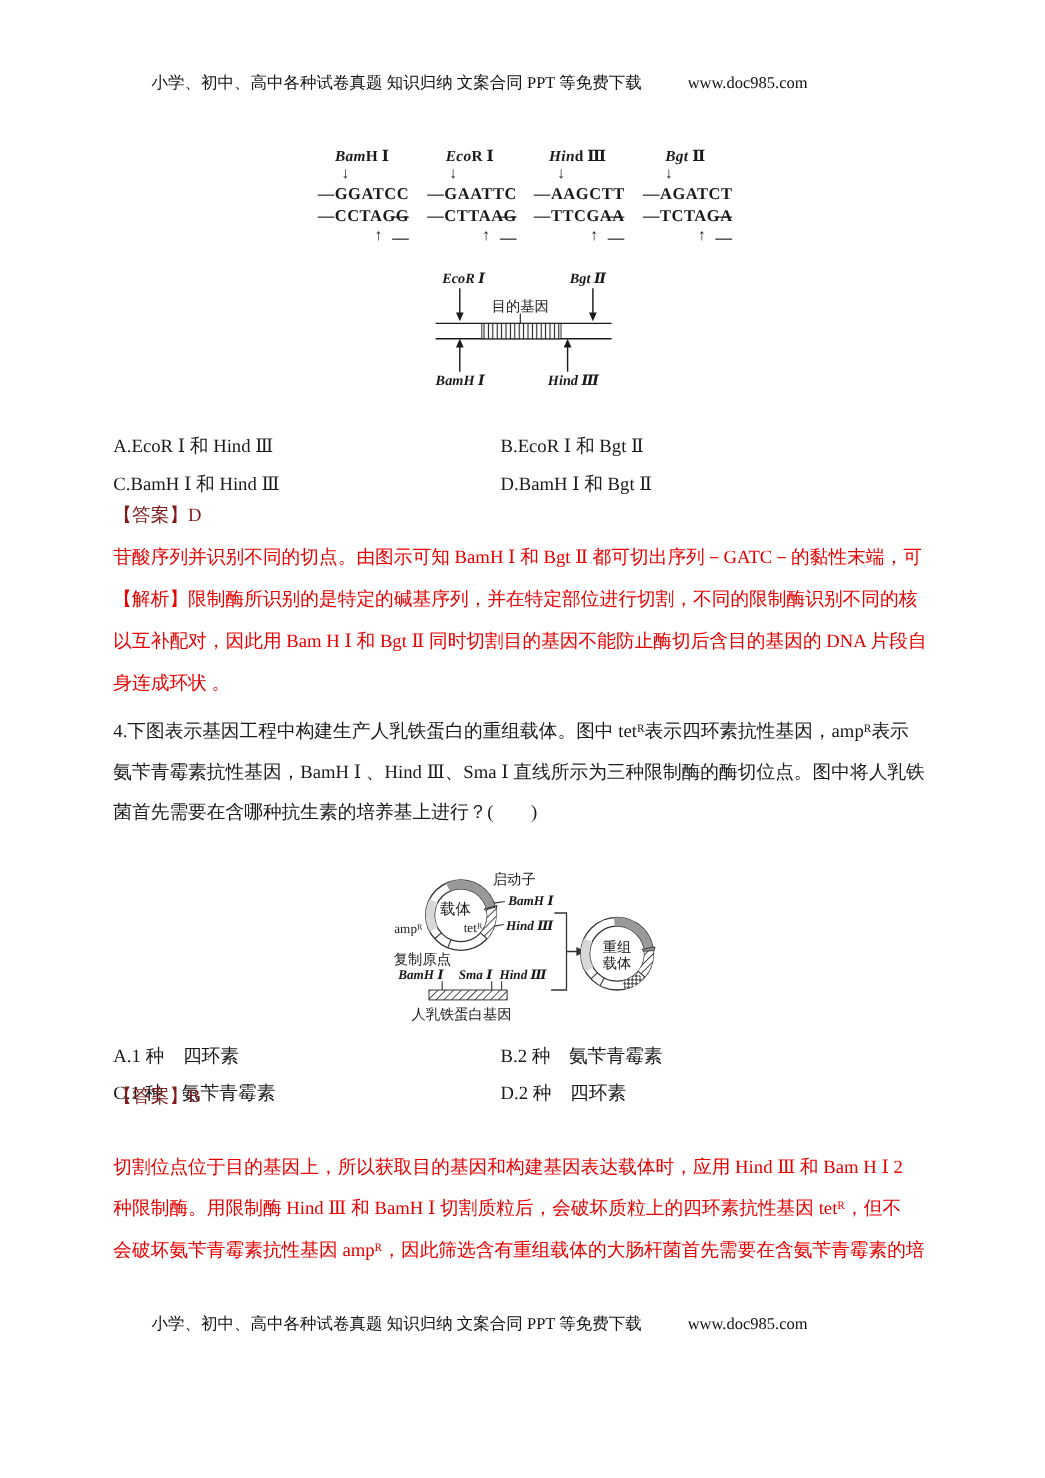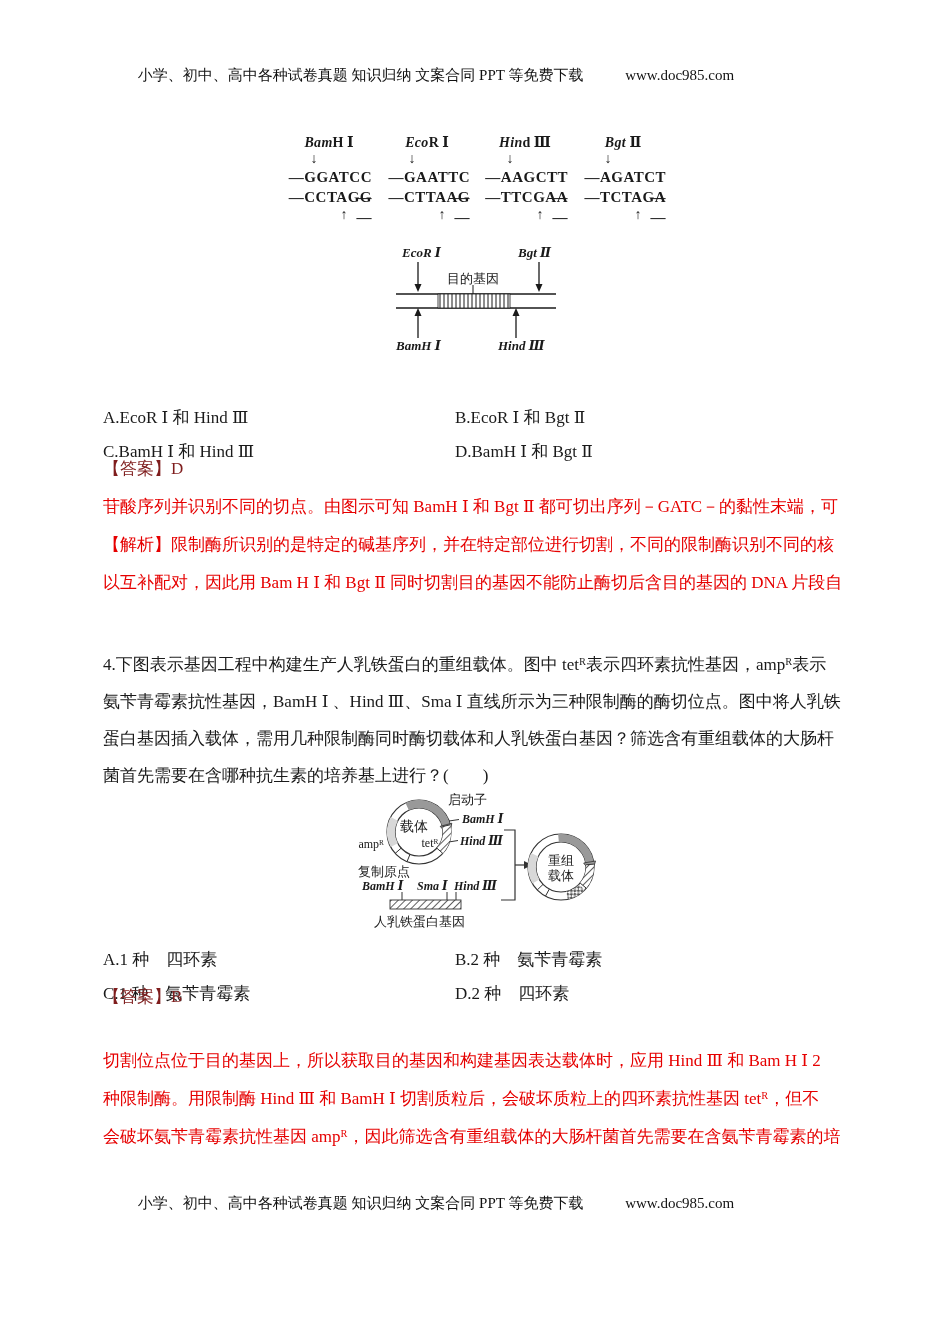--- a/index.html
+++ b/index.html
@@ -93,45 +93,45 @@
     <line x1="2" y1="65" x2="162" y2="65" stroke="#1a1a1a" stroke-width="1.3"></line>
     <rect x="44" y="51" width="72" height="14" fill="url(#vstripe)" stroke="#1a1a1a" stroke-width="0.8"></rect>
     <line x1="24" y1="95" x2="24" y2="72" stroke="#1a1a1a" stroke-width="1.3"></line>
     <polygon points="24,65 20.5,73 27.5,73" fill="#1a1a1a"></polygon>
     <line x1="122" y1="95" x2="122" y2="72" stroke="#1a1a1a" stroke-width="1.3"></line>
     <polygon points="122,65 118.5,73 125.5,73" fill="#1a1a1a"></polygon>
     <text class="it" x="2" y="107" font-size="13">BamH Ⅰ</text>
     <text class="it" x="104" y="107" font-size="13">Hind Ⅲ</text>
   </svg>
 
-  <div class="opt-block" style="top:394px;margin-top:12px;">
+  <div class="opt-block" style="top:394px;">
     <div class="opt-row">
       <span class="opt-left">A.EcoR Ⅰ 和 Hind Ⅲ</span>
       <span>B.EcoR Ⅰ 和 Bgt Ⅱ</span>
     </div>
     <div class="opt-row">
       <span class="opt-left">C.BamH Ⅰ 和 Hind Ⅲ</span>
       <span>D.BamH Ⅰ 和 Bgt Ⅱ</span>
     </div>
   </div>
 
   <div class="ans" style="top:457px;">
     <span>【答案】</span><span>D</span>
   </div>
 
   <div class="para red" style="top:488px;">
     <div class="pline">苷酸序列并识别不同的切点。由图示可知 BamH Ⅰ 和 Bgt Ⅱ 都可切出序列－GATC－的黏性末端，可</div>
     <div class="pline">【解析】限制酶所识别的是特定的碱基序列，并在特定部位进行切割，不同的限制酶识别不同的核</div>
     <div class="pline">以互补配对，因此用 Bam H Ⅰ 和 Bgt Ⅱ 同时切割目的基因不能防止酶切后含目的基因的 DNA 片段自</div>
+    <div class="pline">身连成环状 。</div>
   </div>
 
   <div class="para black" style="top:646px;">
     <div class="pline">4.下图表示基因工程中构建生产人乳铁蛋白的重组载体。图中 tetᴿ表示四环素抗性基因，ampᴿ表示</div>
     <div class="pline">氨苄青霉素抗性基因，BamH Ⅰ 、Hind Ⅲ、Sma Ⅰ 直线所示为三种限制酶的酶切位点。图中将人乳铁</div>
-    <div class="pline">蛋白基因插入载体，需用几种限制酶同时酶切载体和人乳铁蛋白基因？筛选含有重组载体的大肠杆</div>
     <div class="pline">菌首先需要在含哪种抗生素的培养基上进行？(　　)</div>
   </div>
 
   <svg class="plasmid-svg" width="290" height="152" viewBox="0 0 290 152">
     <defs>
       <pattern id="dstripe" width="5" height="5" patternUnits="userSpaceOnUse" patternTransform="rotate(45)">
         <rect width="5" height="5" fill="#fff"></rect>
         <line x1="0" y1="0" x2="0" y2="5" stroke="#1a1a1a" stroke-width="1.4"></line>
       </pattern>
       <pattern id="check" width="5" height="5" patternUnits="userSpaceOnUse" patternTransform="rotate(45)">

